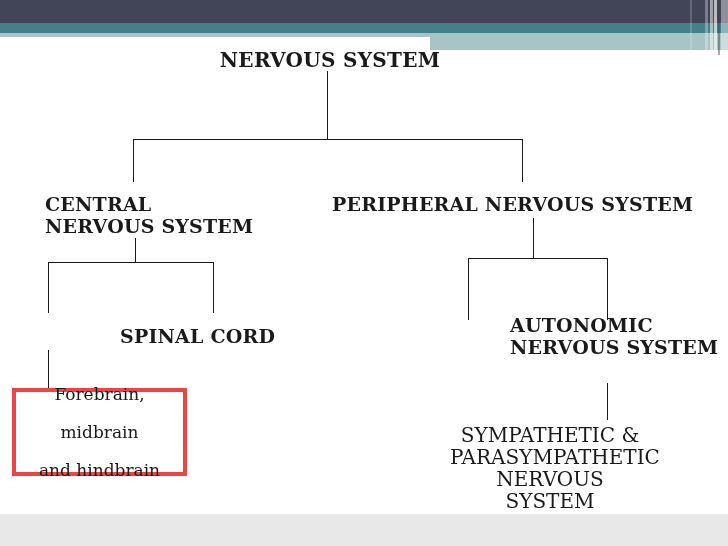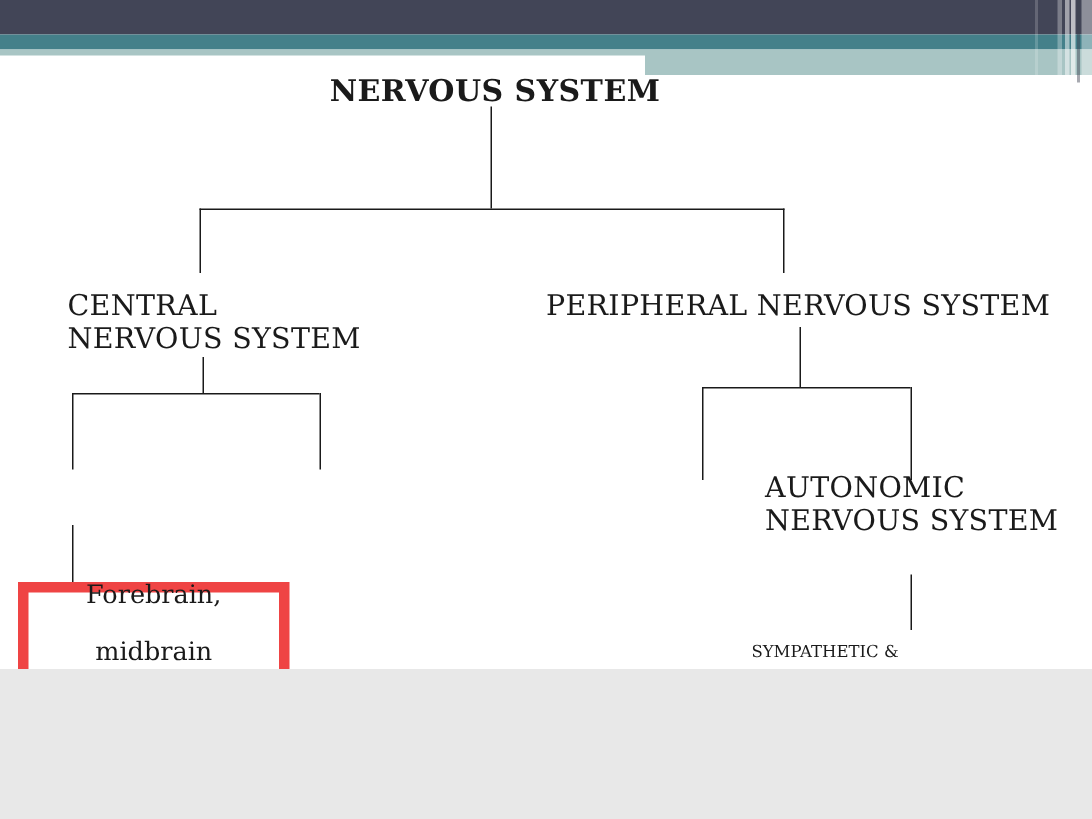--- a/index.html
+++ b/index.html
@@ -1,71 +1,71 @@
 <!DOCTYPE html>
 <html><head>
 <meta charset="utf-8">
 <style>
   html, body { margin: 0; padding: 0; background: #e8e8e8; }
   .slide {
     position: relative;
     width: 728px;
-    height: 446px;
+    height: 514px;
     background: #ffffff;
     overflow: hidden;
     font-family: "DejaVu Serif", serif;
     color: #1a1a1a;
   }
   
   .bar { position: absolute; left: 0; }
   .bar-dark  { top: 0;  width: 728px; height: 23px; background: #424557; }
   .bar-teal  { top: 23px; width: 728px; height: 10px; background: #44808a; }
   .bar-sage-thin  { top: 33px; width: 430px; height: 4px;  background: #a8c5c4; }
   .bar-sage-block { top: 33px; left: 430px; width: 298px; height: 17px; background: #a8c5c4; }
   .stripe { position: absolute; top: 0; }
   
   .line { position: absolute; background: #1a1a1a; }
   
   .node {
     position: absolute;
-    font-weight: normal;
+    font-weight: bold;
     font-size: 19px;
     line-height: 22px;
     white-space: pre-line;
     letter-spacing: 0.2px;
   }
   .title-node {
     position: absolute;
     top: 48px; left: 130px; width: 400px;
     text-align: center;
     font-weight: bold;
     font-size: 20px;
     line-height: 24px;
     letter-spacing: 0.3px;
   }
   .leaf-box {
     position: absolute;
     left: 12px; top: 388px;
     width: 167px; height: 80px;
-    border: 7px solid #ef4444;
+    border: 4px solid #ef4444;
     background: #ffffff;
     display: flex;
     align-items: center;
     justify-content: center;
     text-align: center;
     font-size: 17px;
     line-height: 38px;
     font-weight: normal;
     white-space: pre-line;
   }
   .sympathetic-node {
     position: absolute;
     left: 450px; top: 424px; width: 200px;
     text-align: center;
-    font-size: 11px;
+    font-size: 20px;
     line-height: 22px;
     font-weight: normal;
     white-space: pre-line;
   }
 </style>
 </head>
 <body>
 
 <div class="slide">
 
@@ -94,22 +94,23 @@
   <div class="line" style="left:533px; top:218px; width:1px;   height:40px;"></div>
   <div class="line" style="left:468px; top:258px; width:139px; height:1px;"></div>
   <div class="line" style="left:468px; top:258px; width:1px;   height:62px;"></div>
   <div class="line" style="left:607px; top:258px; width:1px;   height:62px;"></div>
   <div class="line" style="left:607px; top:383px; width:1px;   height:37px;"></div>
 
   <div class="title-node">NERVOUS SYSTEM</div>
 
   <div class="node" style="left:45px;  top:193px;">CENTRAL
 NERVOUS SYSTEM</div>
-  <div class="node" style="left:332px; top:193px; white-space:nowrap;margin-left:32px;">PERIPHERAL NERVOUS SYSTEM</div>
+  <div class="node" style="left:332px; top:193px; white-space:nowrap;">PERIPHERAL NERVOUS SYSTEM</div>
 
+  <div class="node" style="left:120px; top:325px;">SPINAL CORD</div>
 
   <div class="node" style="left:510px; top:314px;">AUTONOMIC
 NERVOUS SYSTEM</div>
 
   <div class="leaf-box">Forebrain, midbrain
 and hindbrain</div>
 
   <div class="sympathetic-node">SYMPATHETIC &amp;
 PARASYMPATHETIC
 NERVOUS SYSTEM</div>

